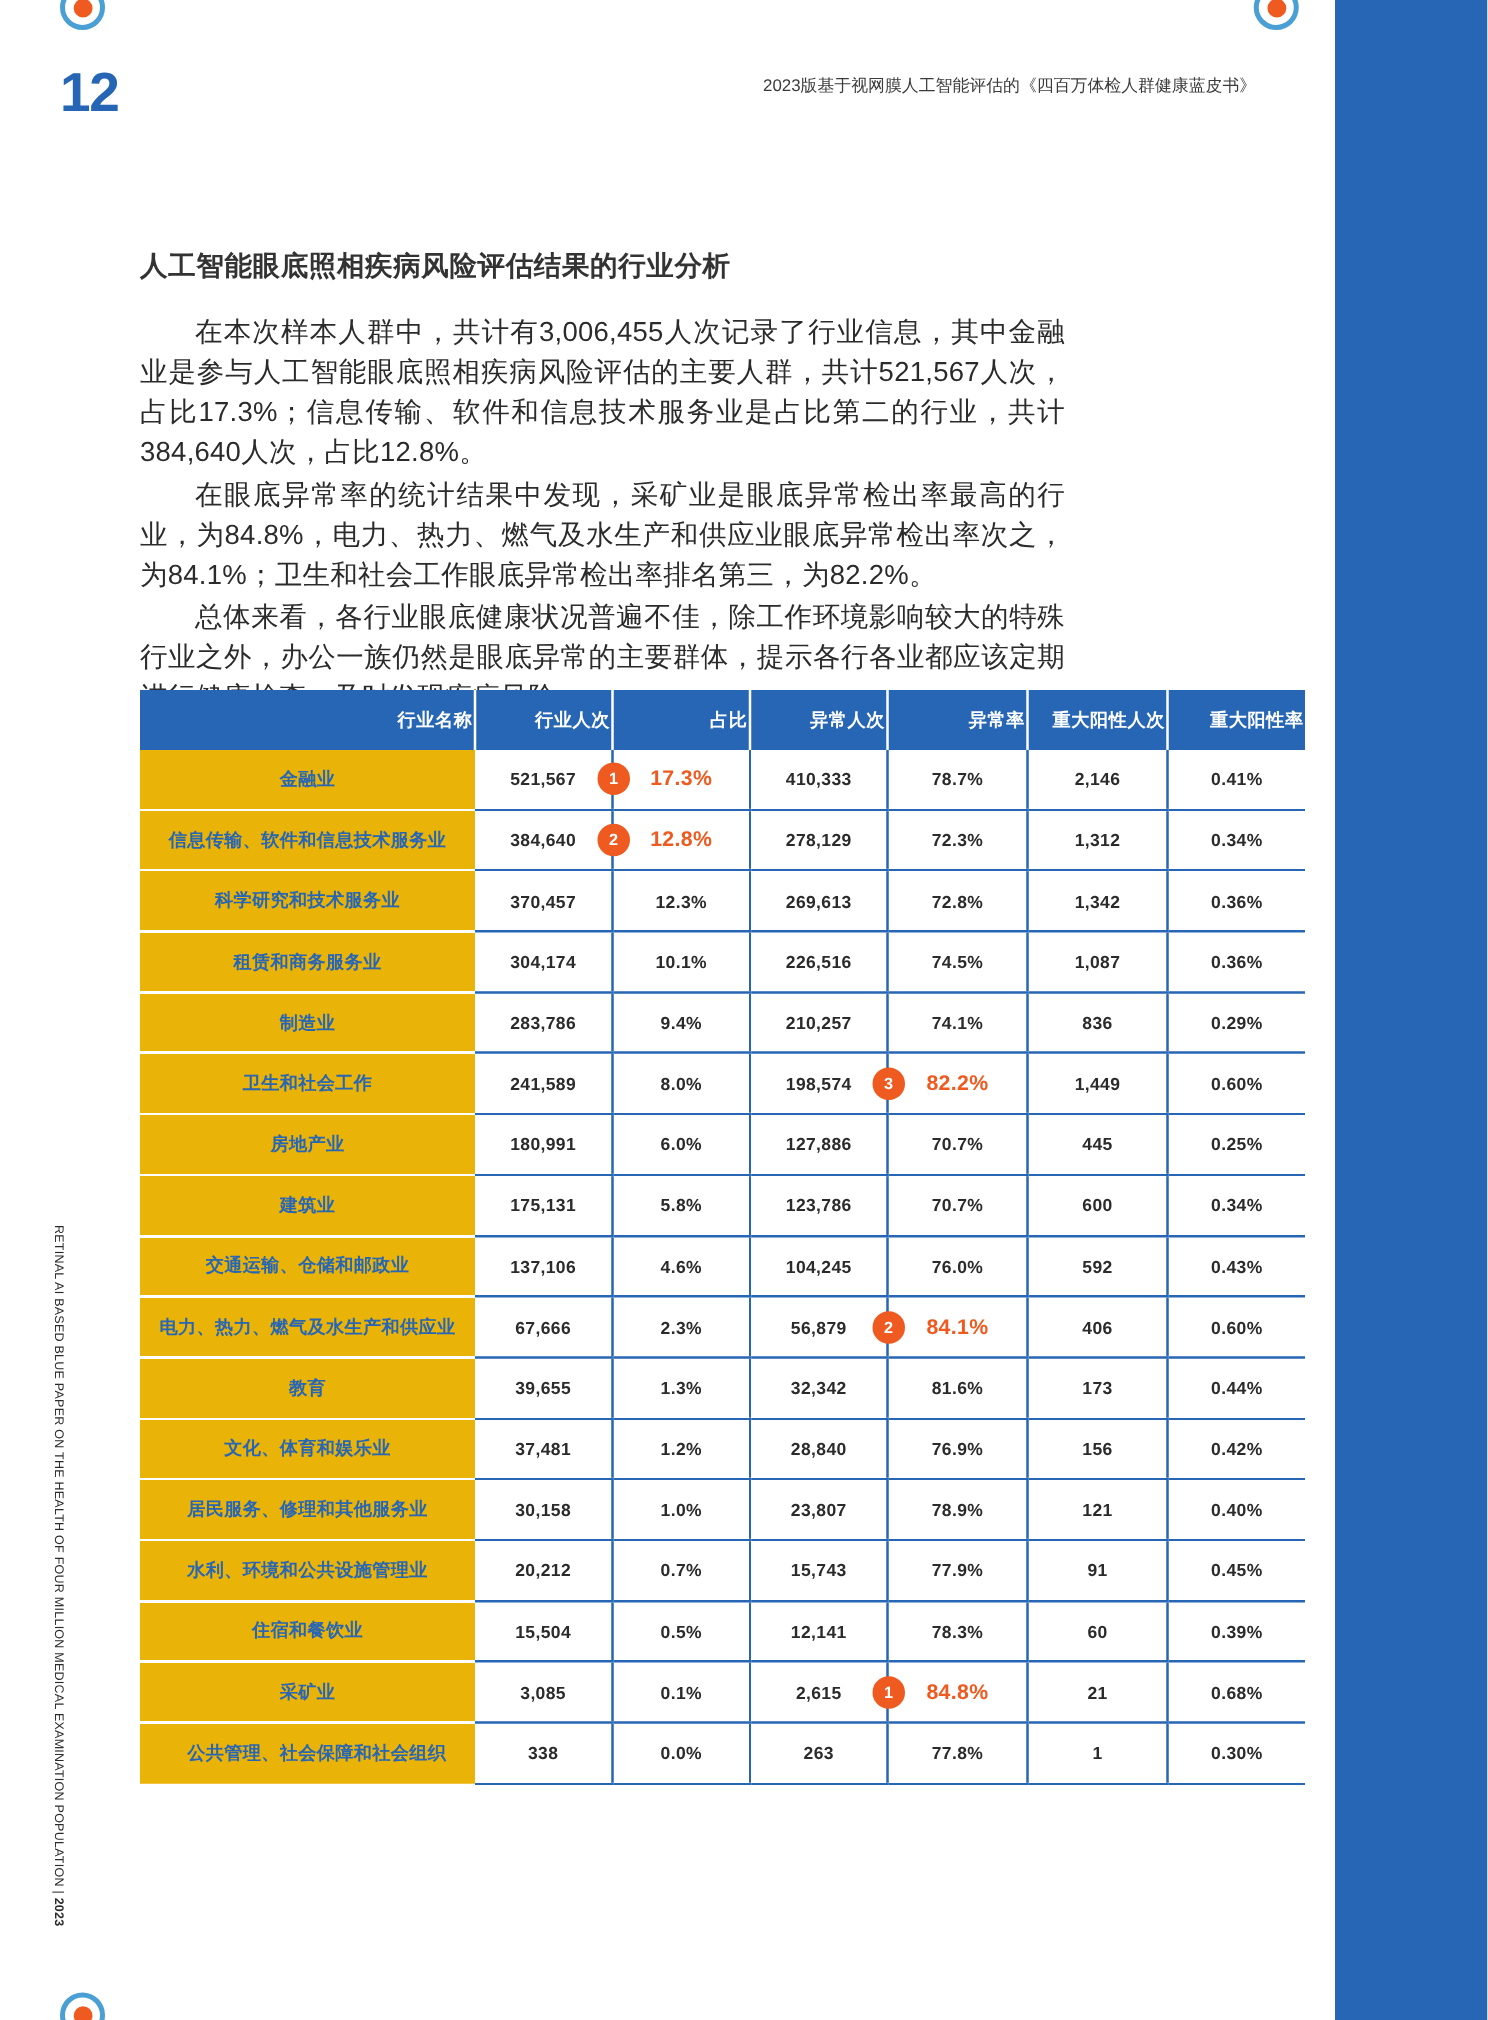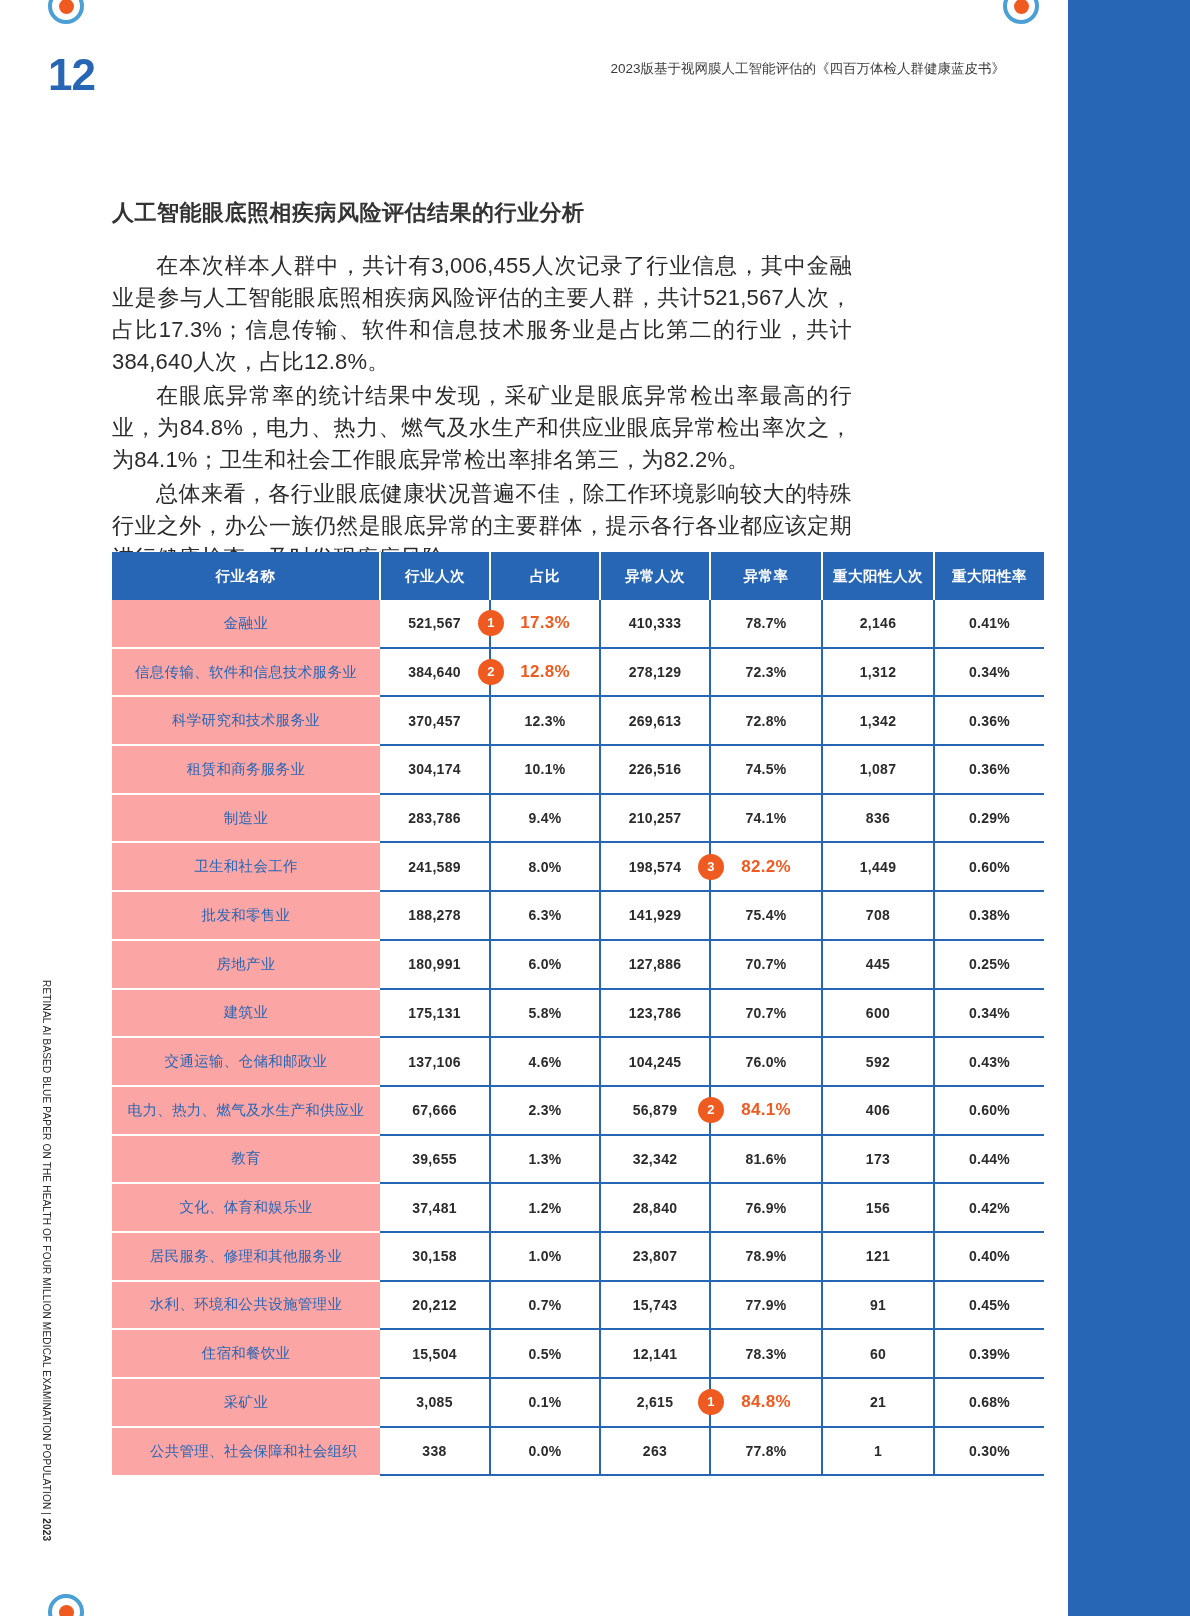--- a/index.html
+++ b/index.html
@@ -106,39 +106,40 @@
   table.data col.c6{width:110px;}
 
   table.data thead th{
     background:#2766b4;
     color:#ffffff;
     font-size:14.5px;
     font-weight:bold;
     height:46px;
     border-left:2px solid #ffffff;
     letter-spacing:.5px;
+    text-align:right;
   }
   table.data thead th:first-child{border-left:none;}
 
   table.data tbody td{
     height:44.7px;
     font-size:14px;
     text-align:center;
     color:#2b2b2b;
     border-bottom:2px solid #2766b4;
     border-left:2px solid #2766b4;
     background:#ffffff;
     position:relative;
     font-weight:bold;
     letter-spacing:.3px;
   }
   table.data tbody td.name{
-    background:#fca5a5;
+    background:#eab308;
     color:#2766b4;
-    font-weight:normal;
+    font-weight:bold;
     font-size:14.5px;
     border-bottom:2px solid #ffffff;
     border-left:none;
   }
   table.data tbody tr:last-child td.name{border-bottom:none;padding-left:16px;}
   table.data tbody td.c-first-num{border-left:none;text-align:center;}
 
   
   .hl{color:#ee5a1f;font-weight:bold;font-size:17px;}
 
@@ -253,29 +254,20 @@
         <tr>
           <td class="name"><span>卫生和社会工作</span></td>
           <td class="c-first-num"><span>241,589</span></td>
           <td><span>8.0%</span></td>
           <td><span>198,574</span></td>
           <td><span class="badge">3</span><span class="hl">82.2%</span></td>
           <td><span>1,449</span></td>
           <td><span>0.60%</span></td>
         </tr>
         <tr>
-          <td class="name"><span>批发和零售业</span></td>
-          <td class="c-first-num"><span>188,278</span></td>
-          <td><span>6.3%</span></td>
-          <td><span>141,929</span></td>
-          <td><span>75.4%</span></td>
-          <td><span>708</span></td>
-          <td><span>0.38%</span></td>
-        </tr>
-        <tr>
           <td class="name"><span>房地产业</span></td>
           <td class="c-first-num"><span>180,991</span></td>
           <td><span>6.0%</span></td>
           <td><span>127,886</span></td>
           <td><span>70.7%</span></td>
           <td><span>445</span></td>
           <td><span>0.25%</span></td>
         </tr>
         <tr>
           <td class="name"><span>建筑业</span></td>

